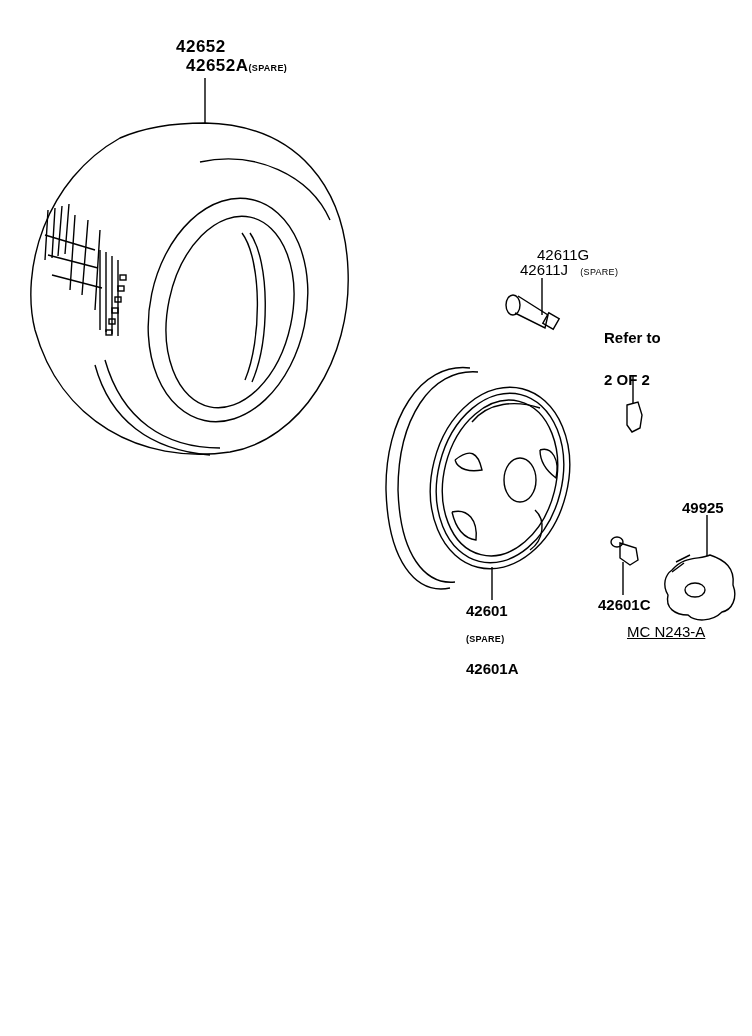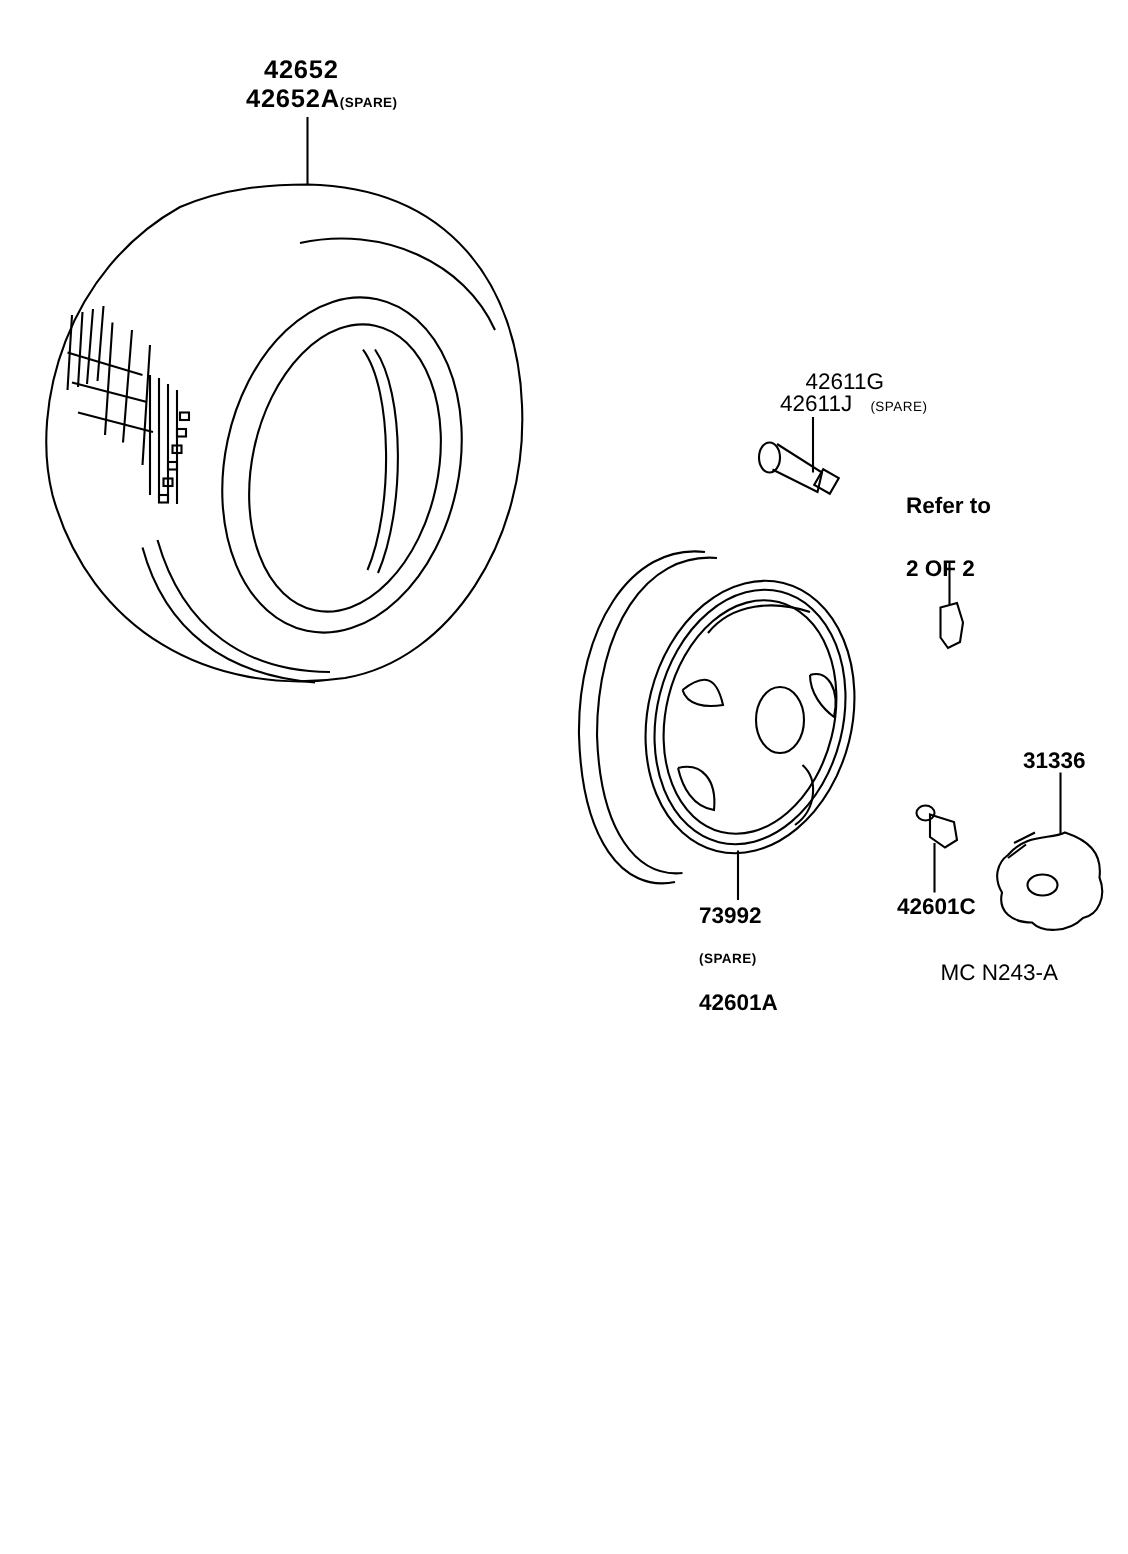--- a/index.html
+++ b/index.html
@@ -77,35 +77,35 @@
 
     <g>
       <line x1="707" y1="515" x2="707" y2="556"></line>
       <path d="M672,570 C685,555 700,560 710,555 C725,560 735,568 733,585 C738,598 732,610 722,612 C712,622 695,622 688,615 C675,615 665,608 668,595 C662,585 665,575 672,570 Z"></path>
       <ellipse cx="695" cy="590" rx="10" ry="7"></ellipse>
       <path d="M676,562 L690,555 M672,572 L684,563"></path>
     </g>
   </svg>
 
   <div class="lbl big" style="left:176px; top:38px;">42652</div>
-  <div class="lbl big" style="left:164px; top:57px;">
+  <div class="lbl big" style="left:186px; top:57px;">
     <span>42652A</span><span class="small">(SPARE)</span>
   </div>
 
   <div class="lbl med" style="left:520px; top:247px; font-weight:normal;margin-left:17px;">42611G</div>
   <div class="lbl med" style="left:520px; top:262px; font-weight:normal;">
     <span>42611J</span>
     <span class="small" style="font-weight:normal; margin-left:8px;">(SPARE)</span>
   </div>
 
   <div class="lbl med" style="left:604px; top:330px;">Refer to</div>
   <div class="lbl med" style="left:604px; top:372px;">2 OF 2</div>
 
-  <div class="lbl med" style="left:682px; top:500px;">31336</div>
+  <div class="lbl med" style="left:682px; top:500px;">49925</div>
 
   <div class="lbl med" style="left:598px; top:597px; font-weight:bold;">42601C</div>
 
-  <div class="lbl med" style="left:466px; top:603px;">73992</div>
+  <div class="lbl med" style="left:466px; top:603px;">42601</div>
   <div class="lbl med" style="left:466px; top:619px;margin-top:42px;">42601A</div>
   <div class="lbl small" style="left:466px; top:635px;">(SPARE)</div>
 
-  <div class="lbl med" style="left:627px; top:641px; font-weight:normal;">MC N243-A</div>
+  <div class="lbl med" style="left:627px; top:624px; font-weight:normal;text-decoration:underline;">MC N243-A</div>
 </div>
 
 </body></html>

